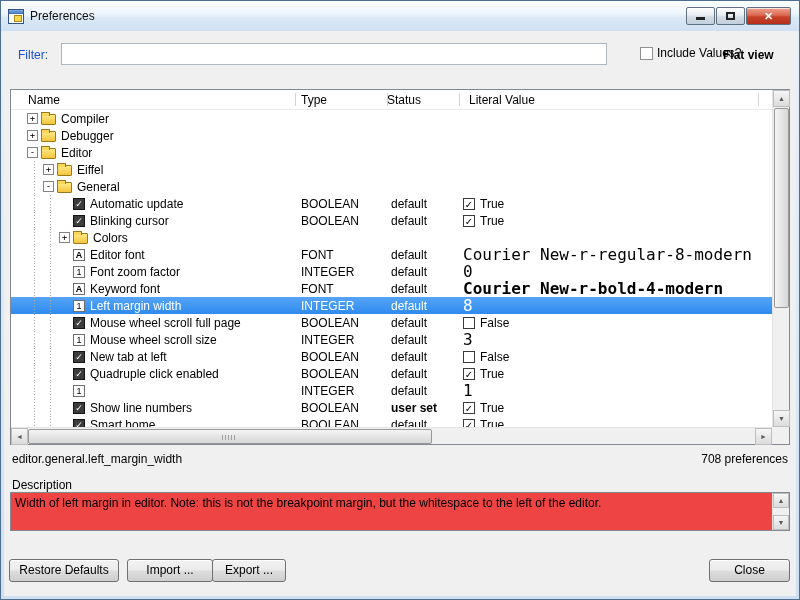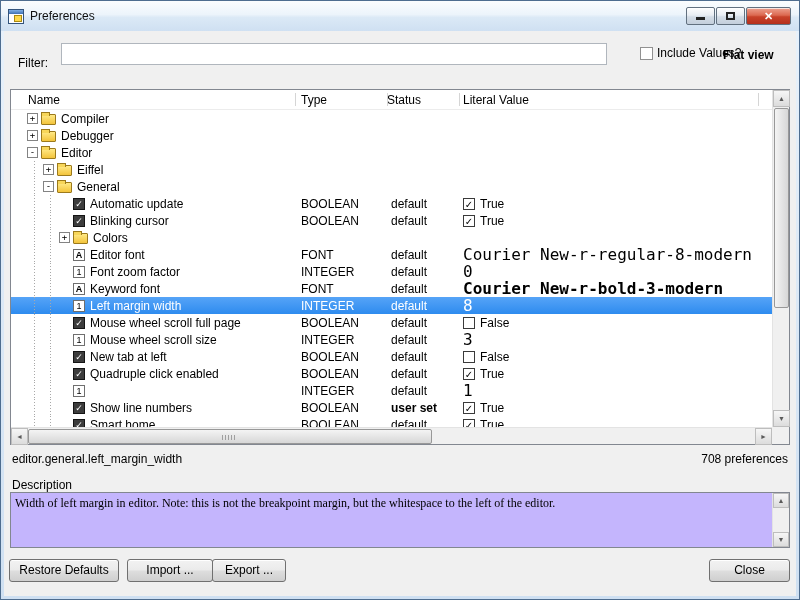--- a/index.html
+++ b/index.html
@@ -16,34 +16,34 @@
   .win-controls{margin-left:auto;display:flex;}
   .cap-btn{width:29px;height:18px;border:1px solid #61707f;border-radius:2px;margin-left:1px;position:relative;
     background:linear-gradient(#fdfdfd,#e8edf3 45%,#d3dce6 55%,#c3cfdc);box-shadow:inset 0 1px 0 rgba(255,255,255,.7);}
   .cap-btn.close{width:45px;background:linear-gradient(#eda18f,#dc6951 45%,#c8422a 55%,#b5301c);color:#fff;
     font-weight:bold;font-size:11px;text-align:center;line-height:16px;}
   .glyph-min{position:absolute;left:9px;bottom:4px;width:9px;height:3px;background:#222;}
   .glyph-max{position:absolute;left:9px;top:4px;width:9px;height:8px;border:2px solid #222;background:transparent;}
   
   .client{position:absolute;left:3px;right:3px;top:30px;bottom:3px;background:#f0f0f0;}
   
-  .filter-label{position:absolute;left:14px;top:17px;color:#000000;margin-top:8px;}
+  .filter-label{position:absolute;left:14px;top:17px;color:#1d4ed8;}
   .filter-input{position:absolute;left:57px;top:12px;width:546px;height:22px;border:1px solid #b0b6bd;background:#fff;
     padding:2px 4px;font-family:"Liberation Sans",sans-serif;font-size:12px;}
   .include-wrap{position:absolute;left:608px;top:15px;display:flex;align-items:flex-end;margin-left:28px;}
   .checkbox{width:13px;height:13px;border:1px solid #919191;background:#fff;margin-right:4px;flex:none;}
   .flat-view{position:absolute;left:719px;top:17px;font-weight:bold;}
   
   .tree-panel{position:absolute;left:6px;right:6px;top:58px;height:356px;border:1px solid #828790;background:#fef9c3;}
   .tree-header{position:absolute;top:0;left:0;right:17px;height:20px;background:#fff;border-bottom:1px solid #ececec;
     display:flex;align-items:center;}
   .h-name{flex:0 0 286px;padding-left:17px;}
   .h-type{flex:0 0 90px;padding-left:4px;}
   .h-status{flex:0 0 72px;padding-left:0;}
-  .h-value{flex:1;padding-left:4px;}
+  .h-value{flex:1;padding-left:10px;}
   .h-sep{position:absolute;top:3px;bottom:3px;width:1px;background:#d5d5d5;}
   .tree-body{position:absolute;top:20px;left:0;right:17px;bottom:17px;overflow:hidden;background:#fff;}
   .tree-row{display:flex;height:17px;align-items:center;white-space:nowrap;}
   .tree-row.selected{color:#fff;background:linear-gradient(#56a4f7,#2e8bef);}
   .c-name{flex:0 0 286px;display:flex;align-items:center;height:100%;padding-left:4px;overflow:hidden;}
   .c-type{flex:0 0 90px;padding-left:4px;overflow:hidden;}
   .c-status{flex:0 0 72px;padding-left:4px;overflow:hidden;}
   .c-value{flex:1;display:flex;align-items:center;padding-left:4px;overflow:hidden;}
   .lead{flex:0 0 12px;height:100%;}
   .guide{flex:0 0 16px;height:100%;background-image:repeating-linear-gradient(#a8a8a8 0 1px,transparent 1px 3px);
@@ -82,21 +82,21 @@
     background:linear-gradient(90deg,#f4f4f4,#d7d7d7);}
   .h-thumb{position:absolute;top:1px;height:15px;left:17px;width:404px;border:1px solid #989898;border-radius:2px;
     background:linear-gradient(#f4f4f4,#d7d7d7);}
   .h-thumb::after{content:"";position:absolute;left:50%;top:5px;width:15px;height:5px;margin-left:-8px;
     background:repeating-linear-gradient(90deg,#9f9f9f 0 1px,transparent 1px 3px);}
   
   .status-path{position:absolute;left:8px;top:421px;}
   .status-count{position:absolute;right:8px;top:421px;}
   
   .desc-label{position:absolute;left:8px;top:447px;}
-  .desc-box{position:absolute;left:6px;right:6px;top:461px;height:56px;border:1px solid #828790;background:#c4b5fd;font-family:Liberation Serif, serif;}
+  .desc-box{position:absolute;left:6px;right:6px;top:461px;height:39px;border:1px solid #828790;background:#ef4444;}
   .desc-text{position:absolute;left:4px;top:3px;right:22px;line-height:14px;}
   .desc-scroll{position:absolute;top:0;bottom:0;right:0;width:17px;background:#f0f0f0;border-left:1px solid #e3e3e3;}
   .desc-scroll .sb-btn{width:16px;height:15px;left:0;}
   .desc-scroll .sb-btn.down{top:auto;bottom:0;}
   
   .btn{position:absolute;height:23px;border:1px solid #707070;border-radius:3px;text-align:center;line-height:21px;
     background:linear-gradient(#f2f2f2 0%,#ebebeb 45%,#dddddd 55%,#cfcfcf 100%);box-shadow:inset 0 1px 0 #fff;
     font-family:"Liberation Sans",sans-serif;font-size:12px;top:528px;}
   .btn-restore{left:5px;width:110px;}
   .btn-import{left:123px;width:86px;}
@@ -280,21 +280,21 @@
               <span class="lead"></span>
               <span class="guide"></span>
               <span class="guide"></span>
               <span class="exp-spacer"></span>
               <span class="icon icon-font">A</span>
               <span class="row-label">Keyword font</span>
             </div>
             <div class="c-type">FONT</div>
             <div class="c-status">default</div>
             <div class="c-value">
-              <span class="val-mono bold">Courier New-r-bold-3-modern</span>
+              <span class="val-mono bold">Courier New-r-bold-4-modern</span>
             </div>
           </div>
           <div class="tree-row selected">
             <div class="c-name">
               <span class="lead"></span>
               <span class="guide"></span>
               <span class="guide"></span>
               <span class="exp-spacer"></span>
               <span class="icon icon-int">1</span>
               <span class="row-label">Left margin width</span>

